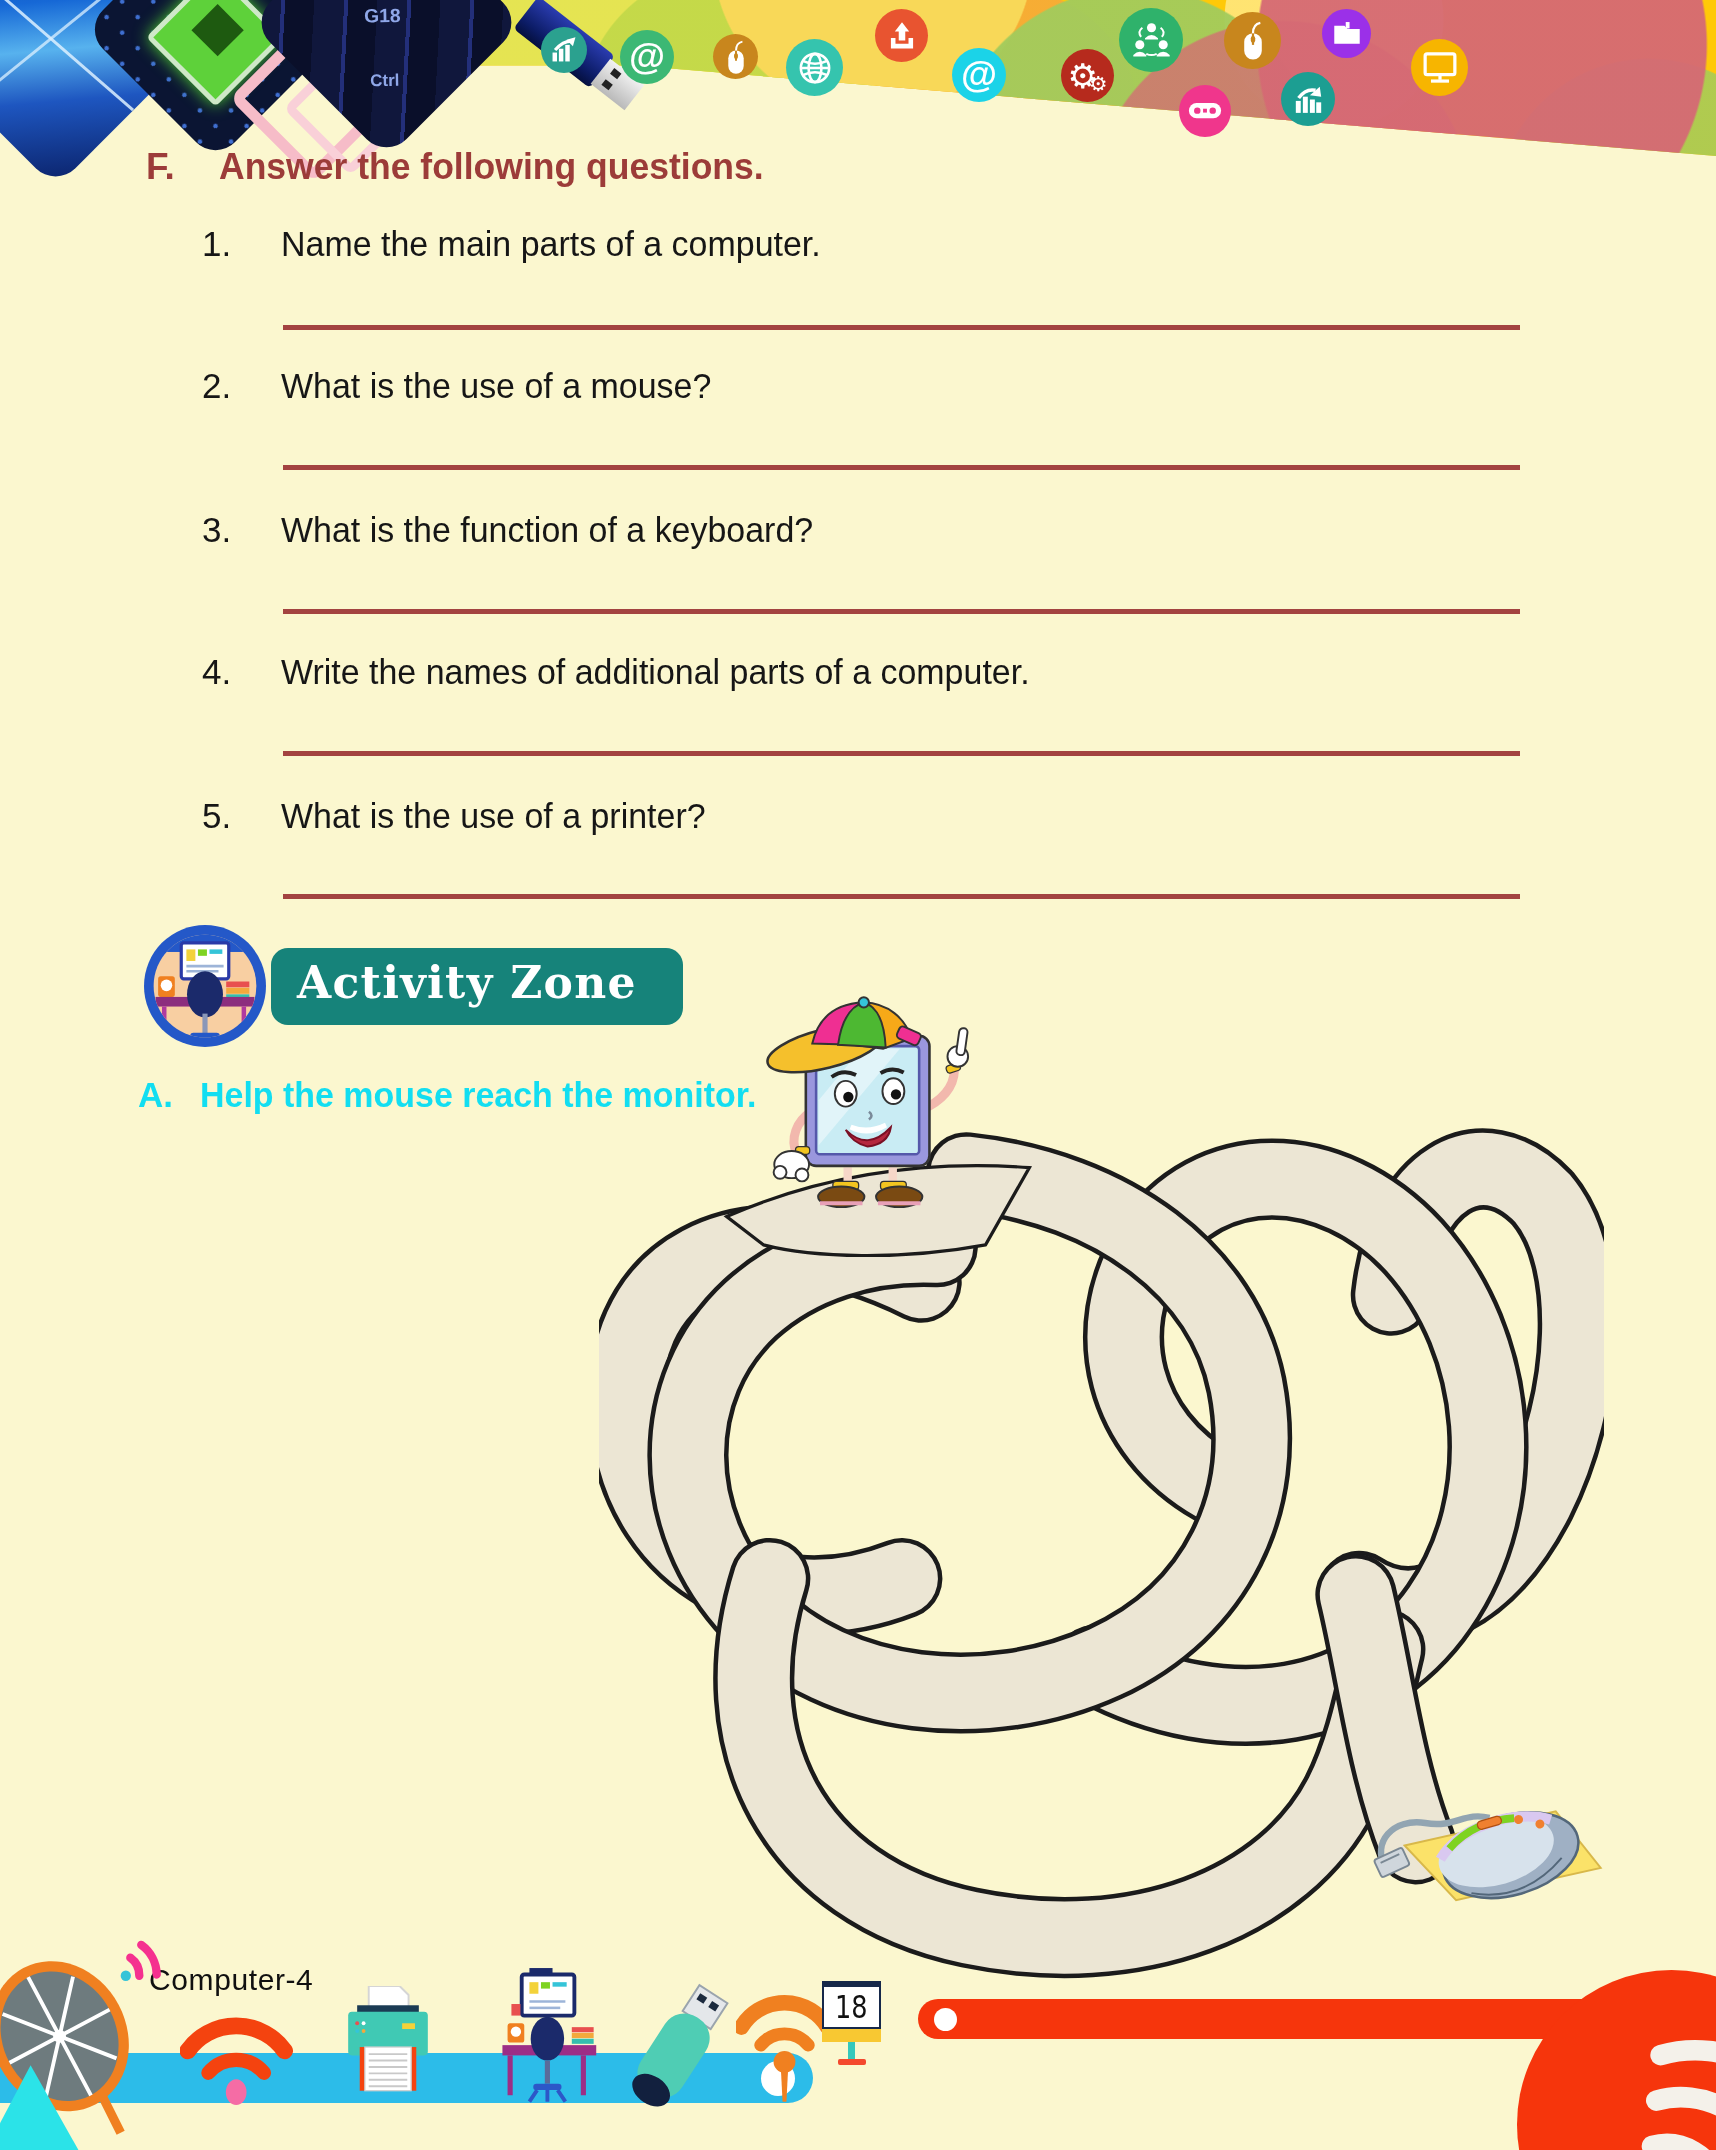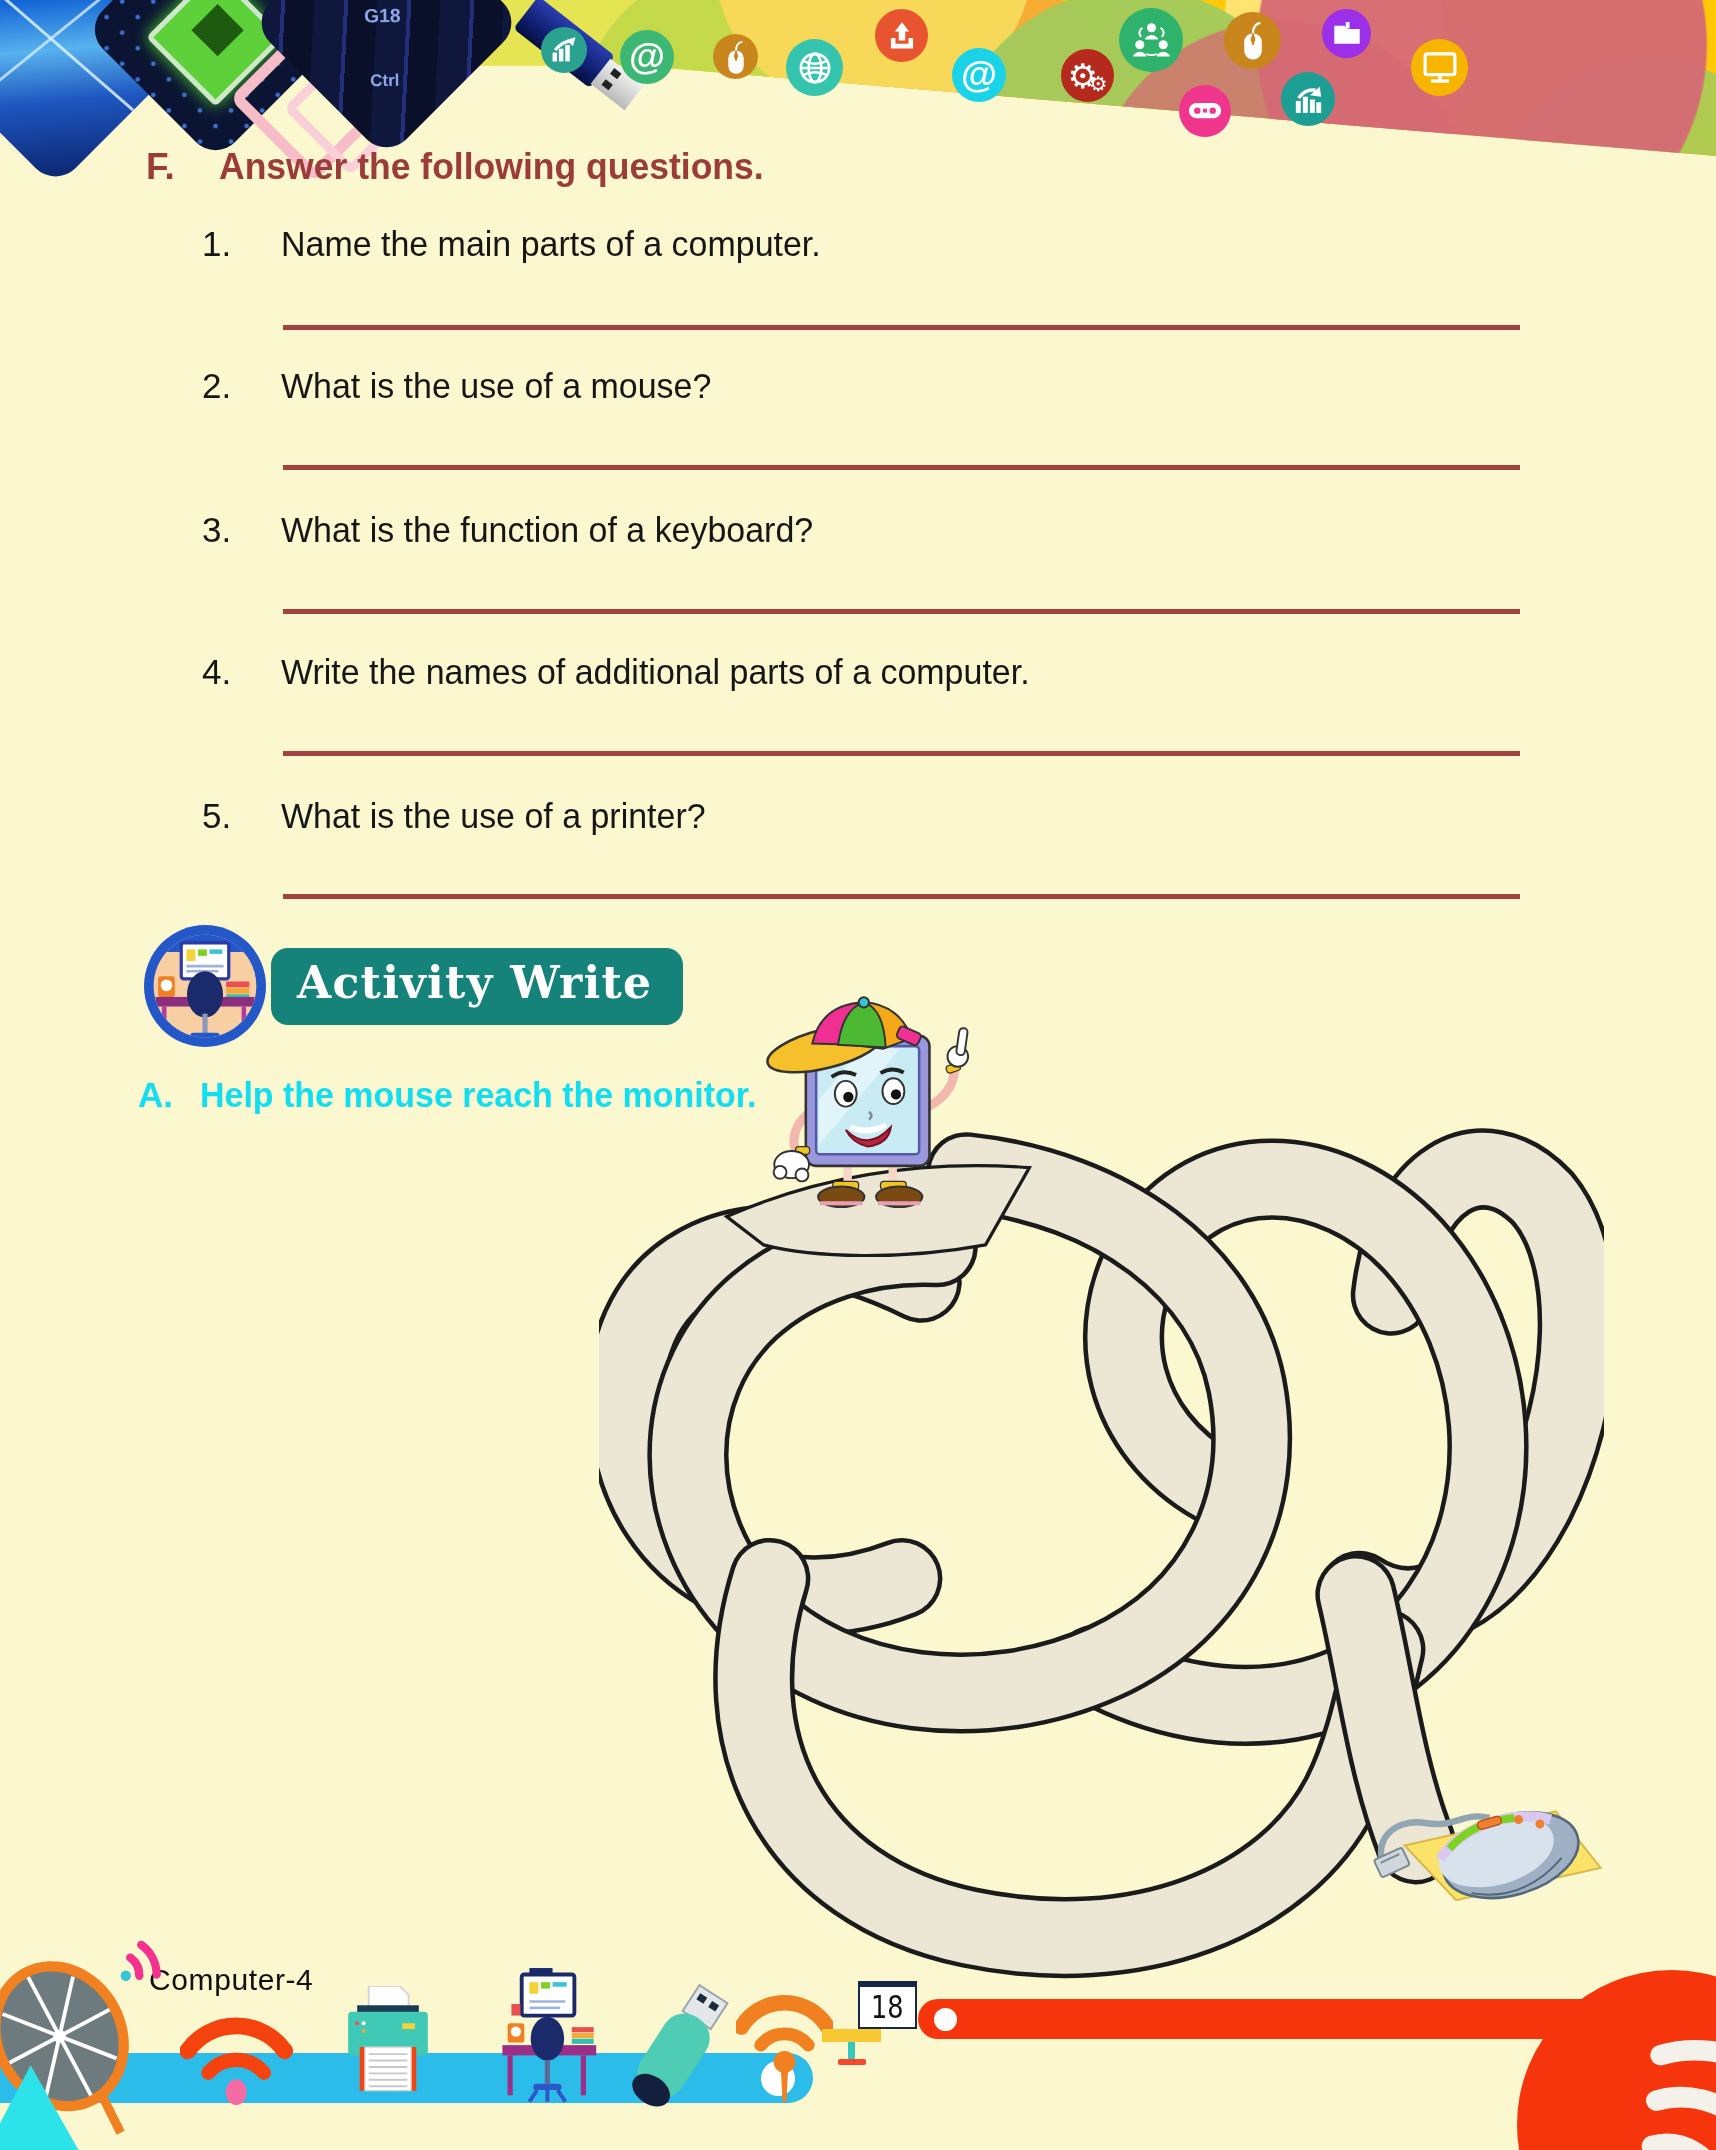--- a/index.html
+++ b/index.html
@@ -64,21 +64,21 @@
   .tube-f{fill:none;stroke:var(--c-maze_path,#ECE6D4);stroke-width:112;stroke-linecap:round;}
   .character{position:absolute;left:735px;top:992px;z-index:7;}
   .mouse-art{position:absolute;left:1366px;top:1778px;z-index:7;}
 
   
   .bar-blue{position:absolute;left:0;top:2053px;width:813px;height:50px;background:var(--c-footer_bar_blue,#2CBCE9);border-radius:0 25px 25px 0;z-index:2;}
   .bar-blue i{position:absolute;right:18px;top:7.7px;width:34px;height:35px;border-radius:50%;background:#fff;}
   .book-title{position:absolute;left:149px;top:1963px;font-size:30px;letter-spacing:0.6px;color:#101010;z-index:4;}
   .fico{position:absolute;z-index:5;}
   .page-sign{position:absolute;left:822px;top:1981px;width:59px;z-index:5;text-align:center;}
-  .page-box{box-sizing:border-box;width:59px;height:48px;background:#fff;border:2.6px solid #16284A;border-top-width:6.4px;display:flex;align-items:center;justify-content:center;margin-left:36px;}
+  .page-box{box-sizing:border-box;width:59px;height:48px;background:#fff;border:2.6px solid #16284A;border-top-width:6.4px;display:flex;align-items:center;justify-content:center;}
   .page-box span{font-family:"DejaVu Sans",sans-serif;font-size:32px;color:#111;transform:scaleX(.8);}
   .page-strip{width:59px;height:13px;background:#F8C832;}
   .page-stem{width:7.7px;height:17px;background:#35C8BC;margin:0 auto;}
   .page-base{width:28px;height:6.4px;background:#F4492E;border-radius:1.9px;margin:0 auto;}
   .bar-red{position:absolute;left:918px;top:1999px;width:798px;height:40px;background:var(--c-footer_bar_red,#F6350C);border-radius:26px 0 0 26px;z-index:2;}
   .bar-red i{position:absolute;left:15.5px;top:9px;width:23px;height:23px;border-radius:50%;background:#fff;}
   .big-red{position:absolute;left:1517px;top:1970px;width:309px;height:309px;border-radius:50%;background:var(--c-footer_bar_red,#F6350C);z-index:3;}
 </style>
 </head>
 <body>
@@ -220,21 +220,21 @@
 
   <span class="qnum" style="top:652px;">4.</span>
   <span class="qtext" style="top:652px;">Write the names of additional parts of a computer.</span>
   <div class="answer-line" style="top:751px;"></div>
 
   <span class="qnum" style="top:796px;">5.</span>
   <span class="qtext" style="top:796px;">What is the use of a printer?</span>
   <div class="answer-line" style="top:894px;"></div>
 
   <div class="az-banner">
-    <span>Activity Write</span>
+    <span>Activity Zone</span>
   </div>
   <div class="az-icon">
     <svg width="122" height="122" viewBox="0 0 190 190">
       <defs>
           <clipPath id="azc">
             <circle cx="95" cy="95" r="80"></circle>
           </clipPath>
         </defs>
       <circle cx="95" cy="95" r="92" fill="#2458C8"></circle>
       <g clip-path="url(#azc)">

